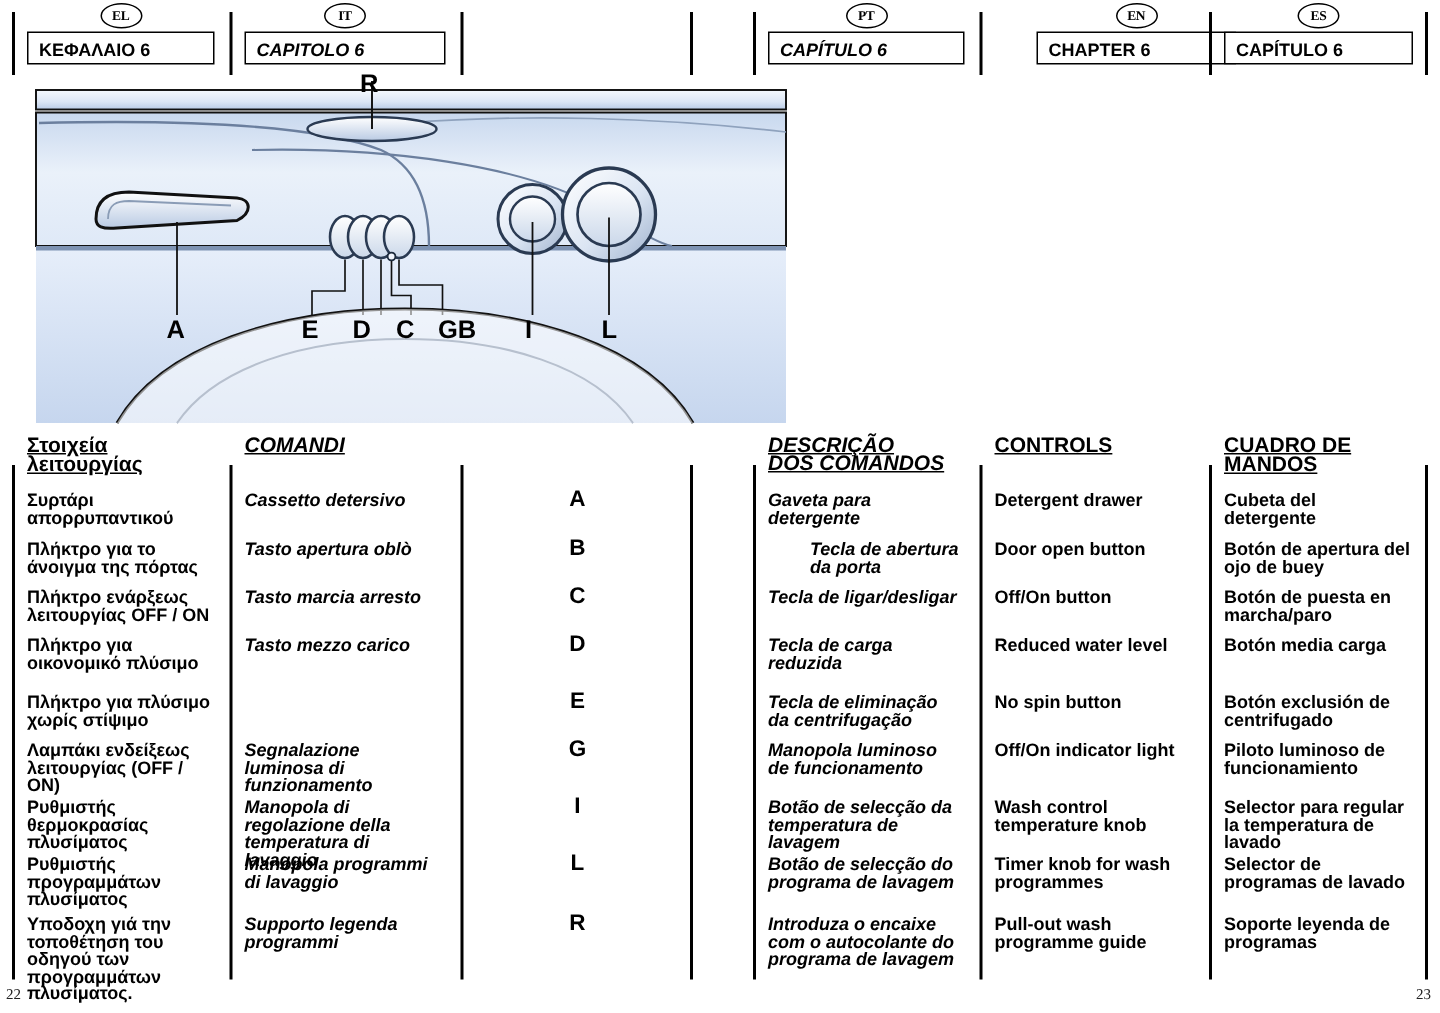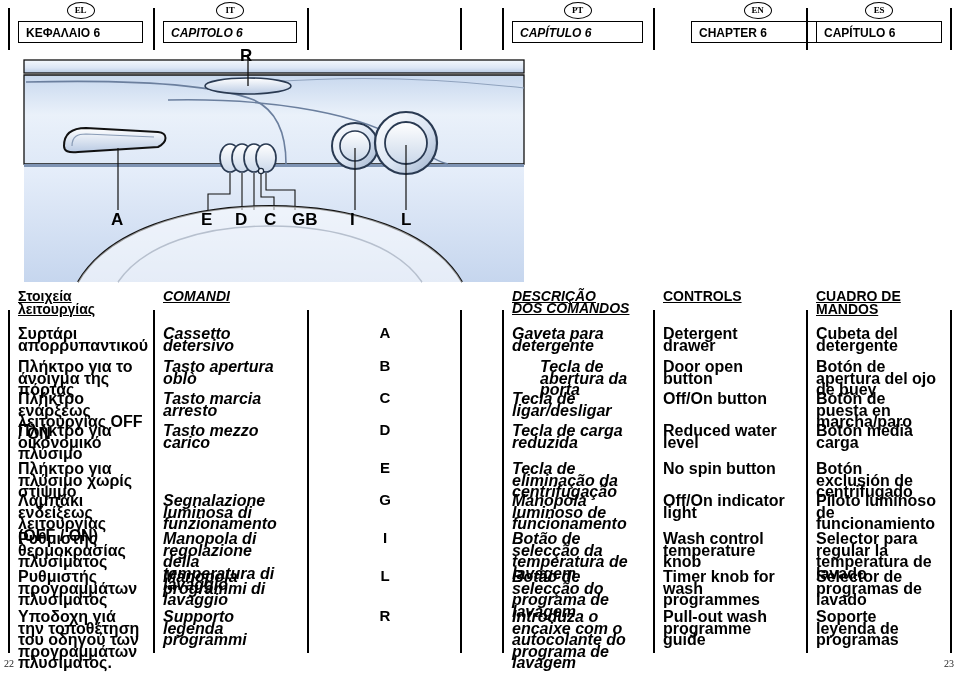--- a/index.html
+++ b/index.html
@@ -45,21 +45,21 @@
   .colhead{
     position:absolute;top:0;left:0;right:4px;
     font-size:14px;font-weight:bold;
     border-bottom:none;text-decoration:underline;
     line-height:13px;
   }
   .colhead.italic{font-style:italic;}
   .coldiv{position:absolute;top:22px;width:1.6px;background:#000;height:343px;}
   .cell{
     position:absolute;left:0;right:6px;
-    font-size:16px;font-weight:bold;line-height:11.5px;
+    font-size:12px;font-weight:bold;line-height:11.5px;
   }
   .cell.italic{font-style:italic;}
   .letter{
     position:absolute;width:100%;text-align:center;
     font-size:15px;font-weight:bold;
   }
 
   
   .pagenum{position:absolute;font-size:10px;font-family:"Liberation Serif", serif;color:#222;}
 </style>

